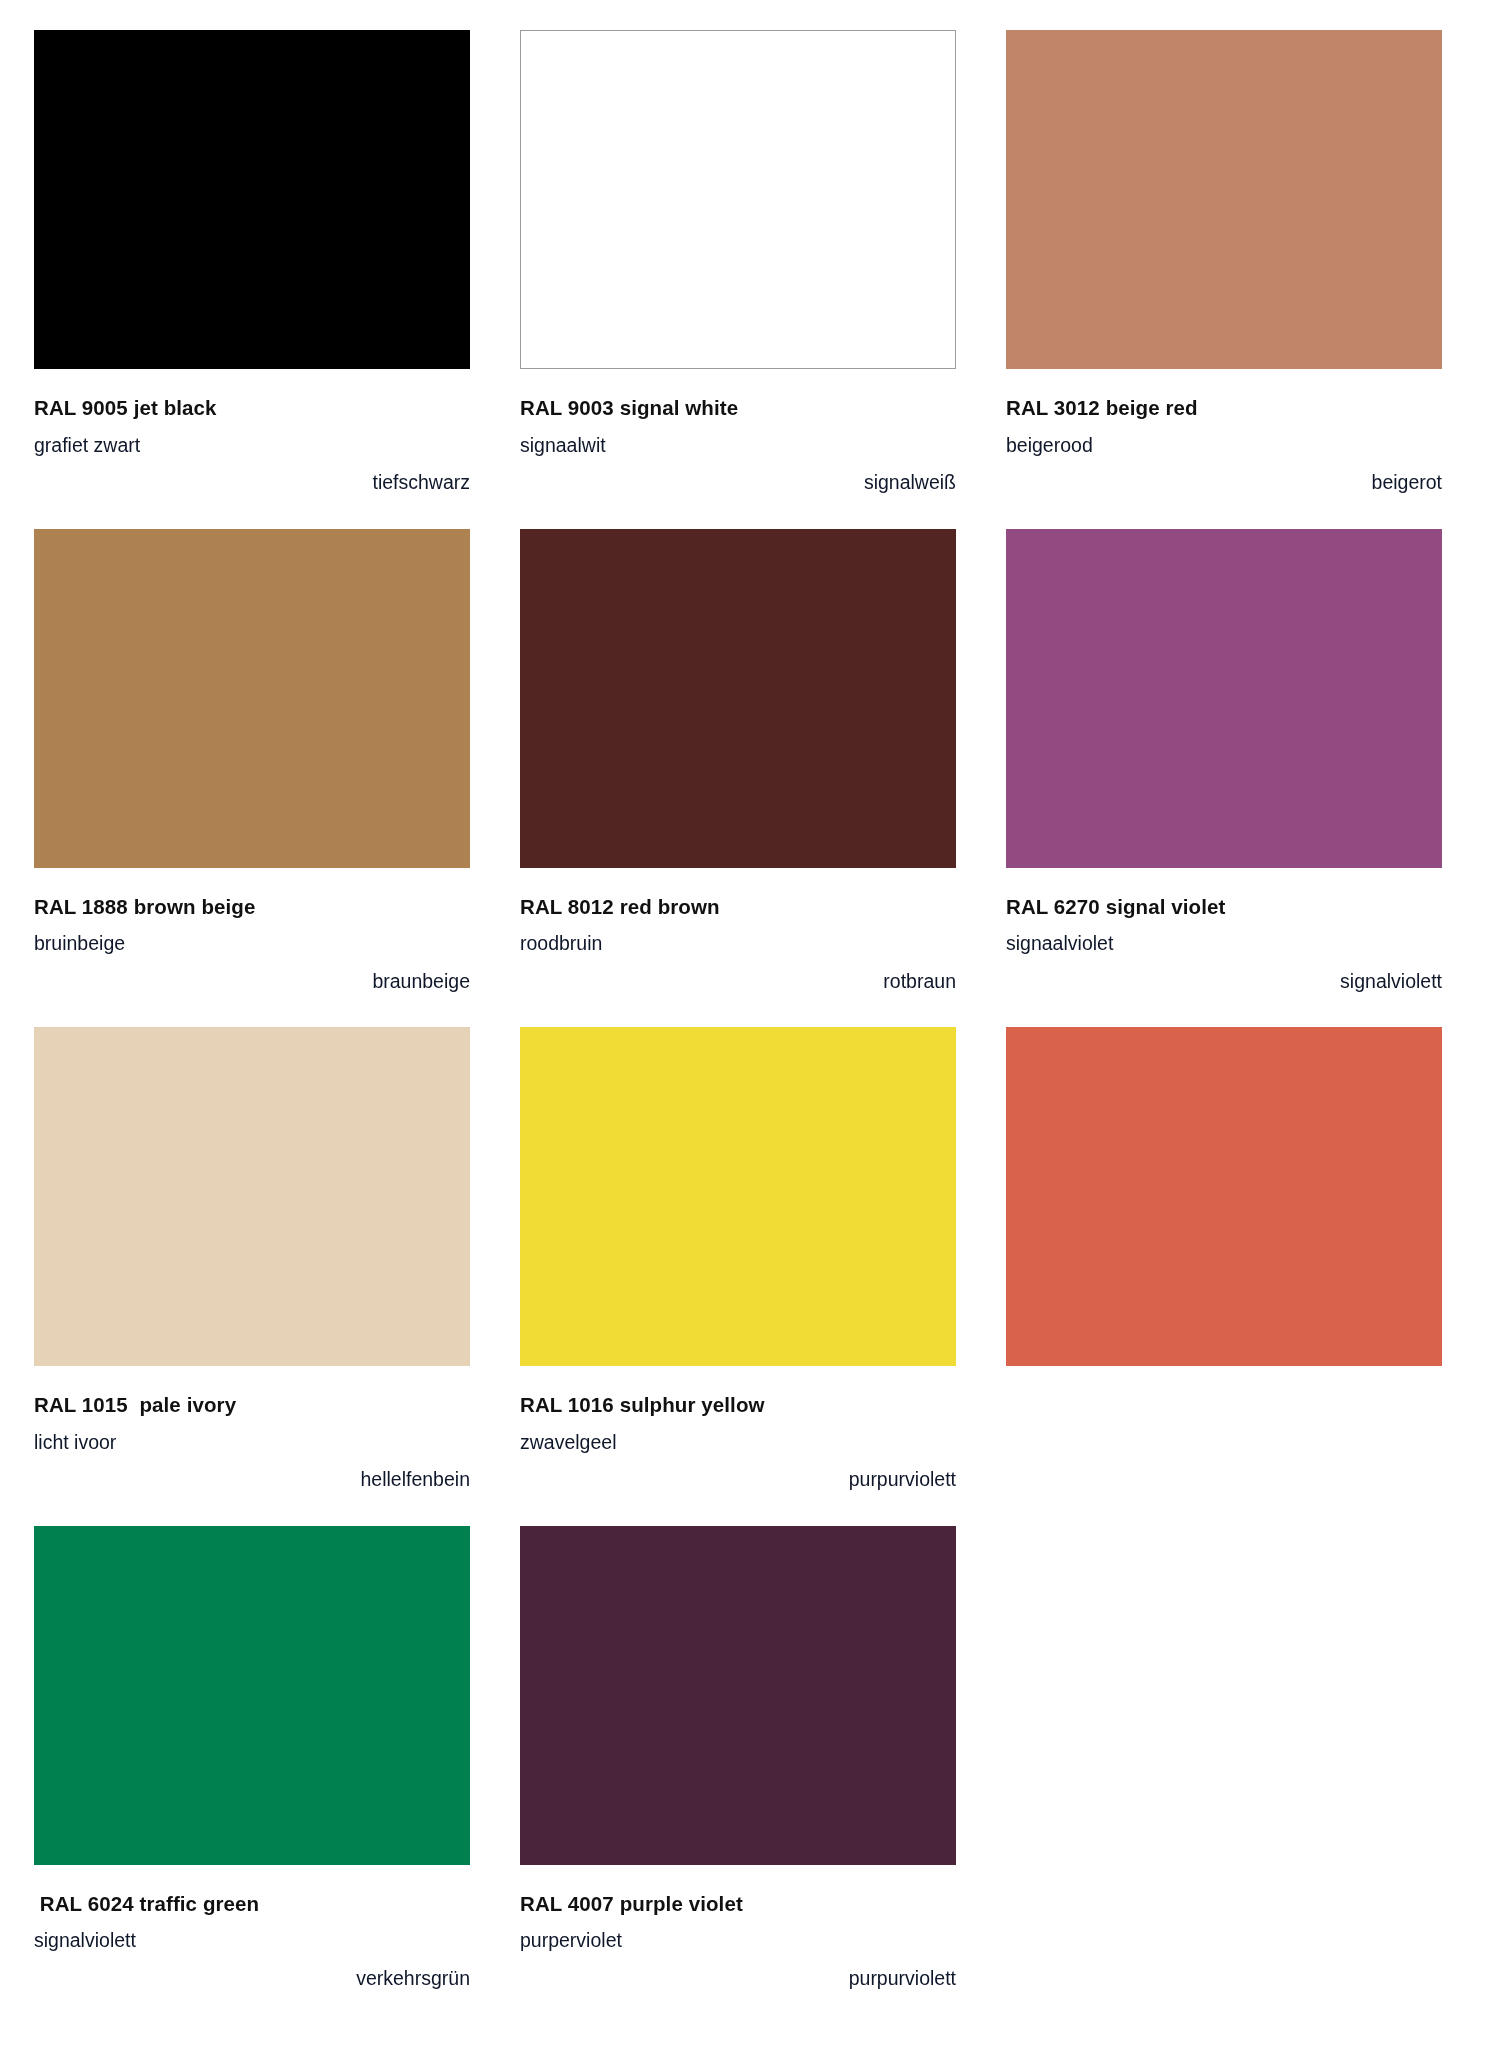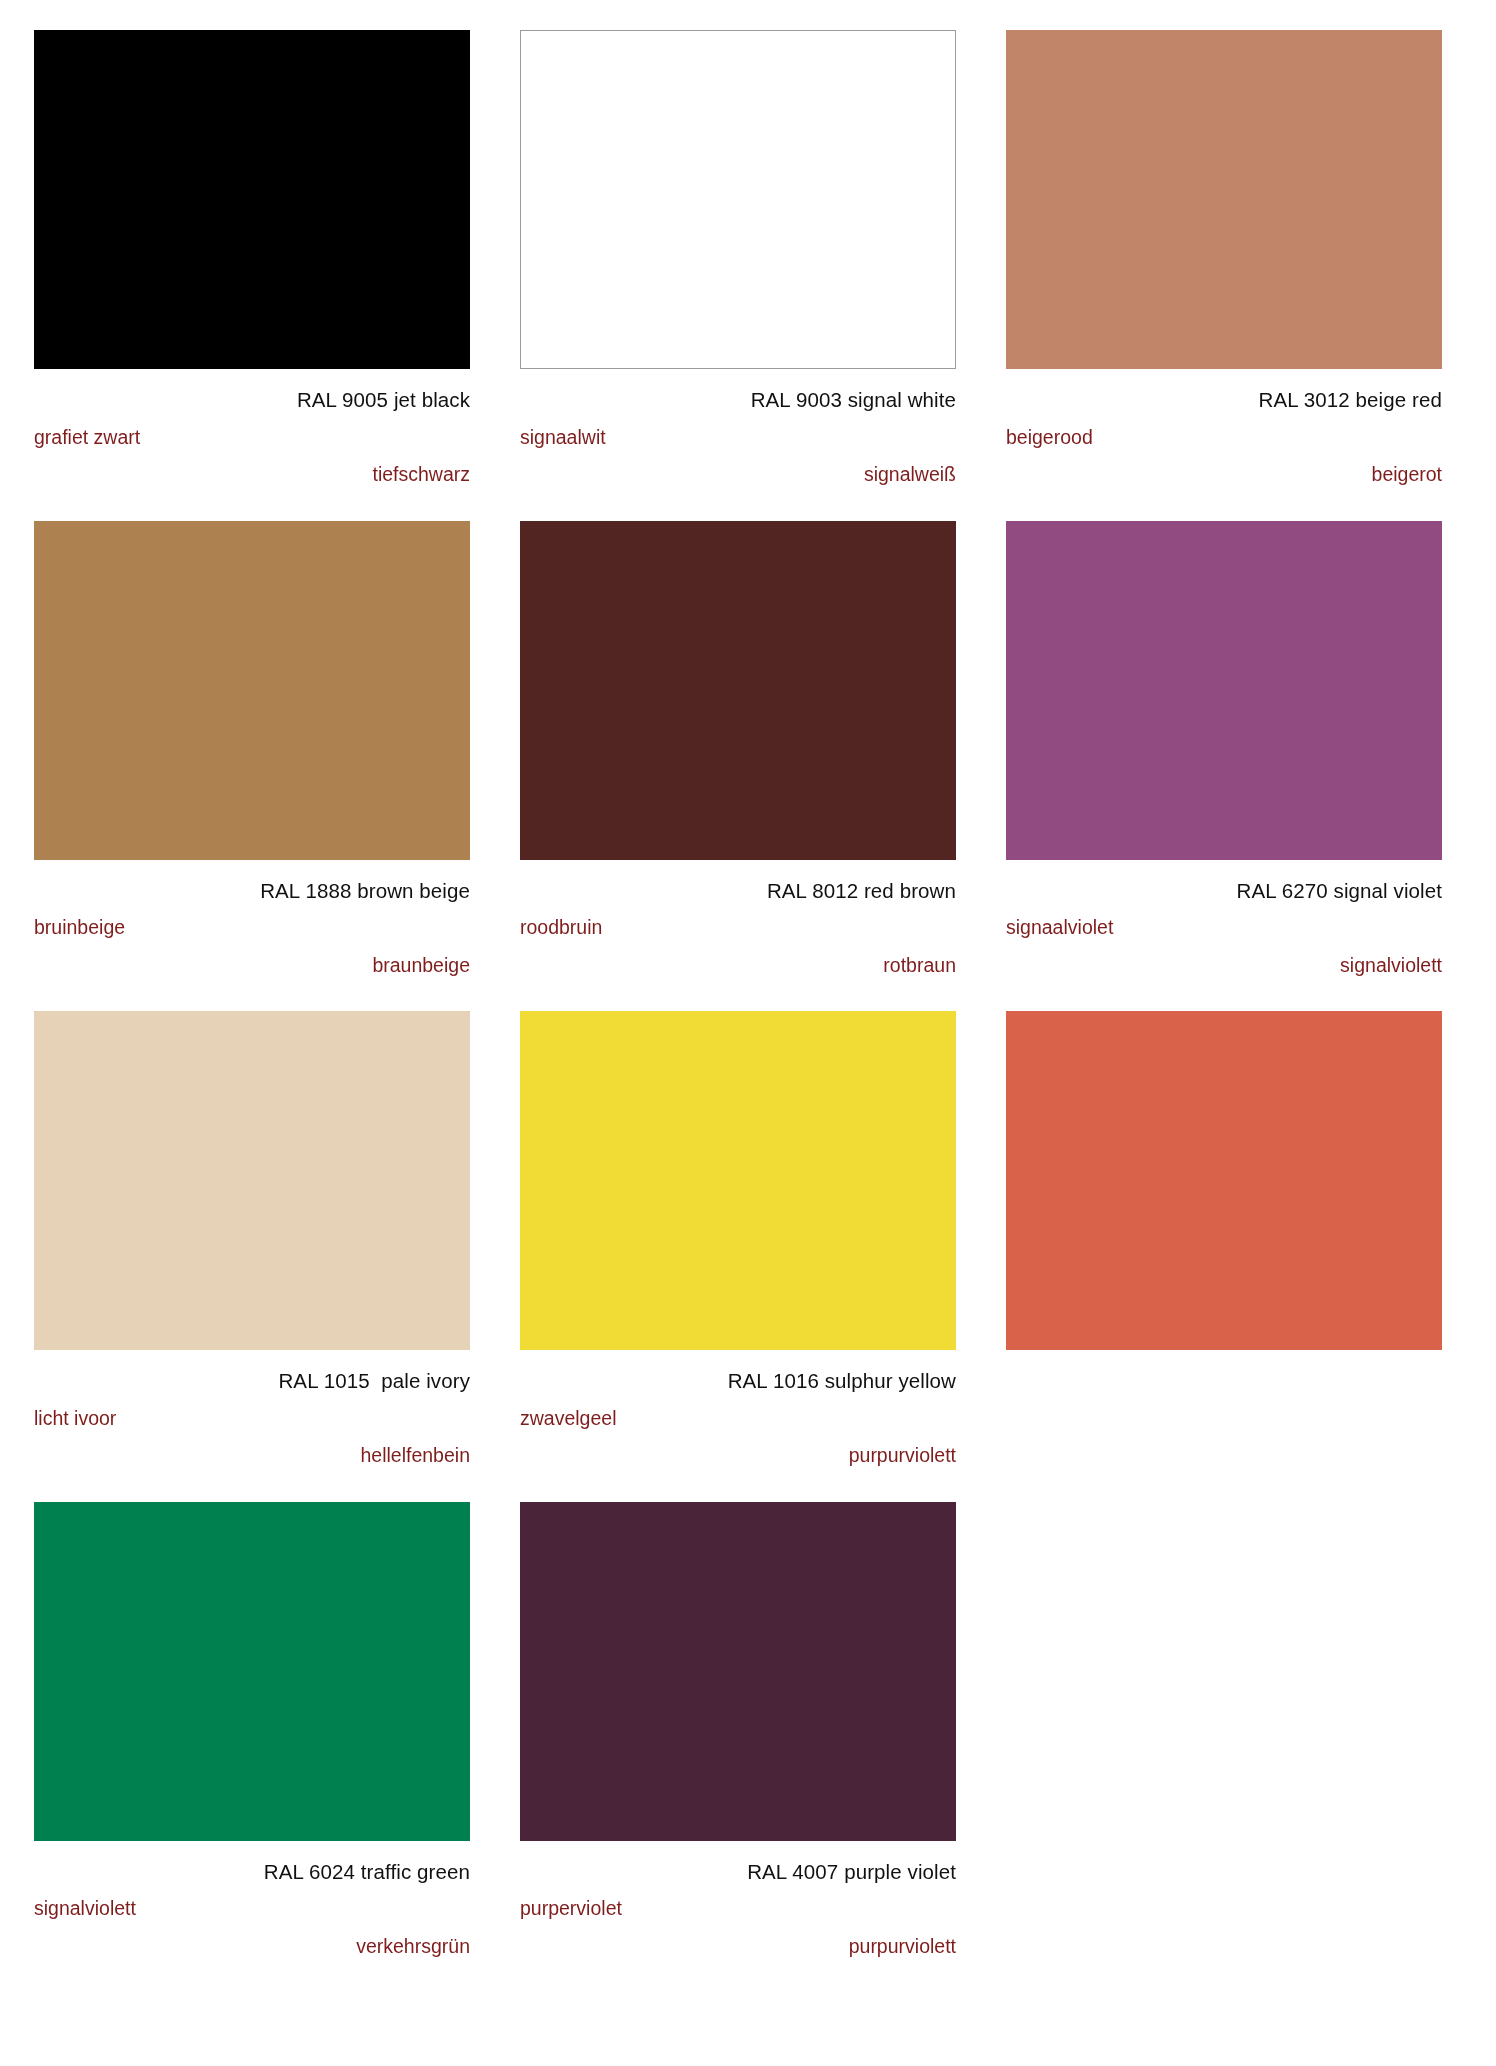--- a/index.html
+++ b/index.html
@@ -41,32 +41,31 @@
   .swatch.bordered {
     width: 434px;
     height: 337px;
     border: 1px solid #9b9b9b;
   }
   .labels {
     padding-top: 21px;
   }
   .title {
     font-size: 20.5px;
-    font-weight: normal;
+    font-weight: bold;
     letter-spacing: 0.1px;
     color: #111111;
     line-height: 1.0;
     white-space: pre;
-    margin: 0 0 17px 0;
-    text-align: right;
+    margin: 8px 0 17px 0;
   }
   .name-nl, .name-de {
     font-size: 19.5px;
     font-weight: normal;
-    color: #7f1d1d;
+    color: #0f172a;
     line-height: 1.0;
     margin: 0 0 18px 0;
     white-space: pre;
   }
   .name-de {
     margin-bottom: 0;
     text-align: right;
   }
 </style>
 </head>

